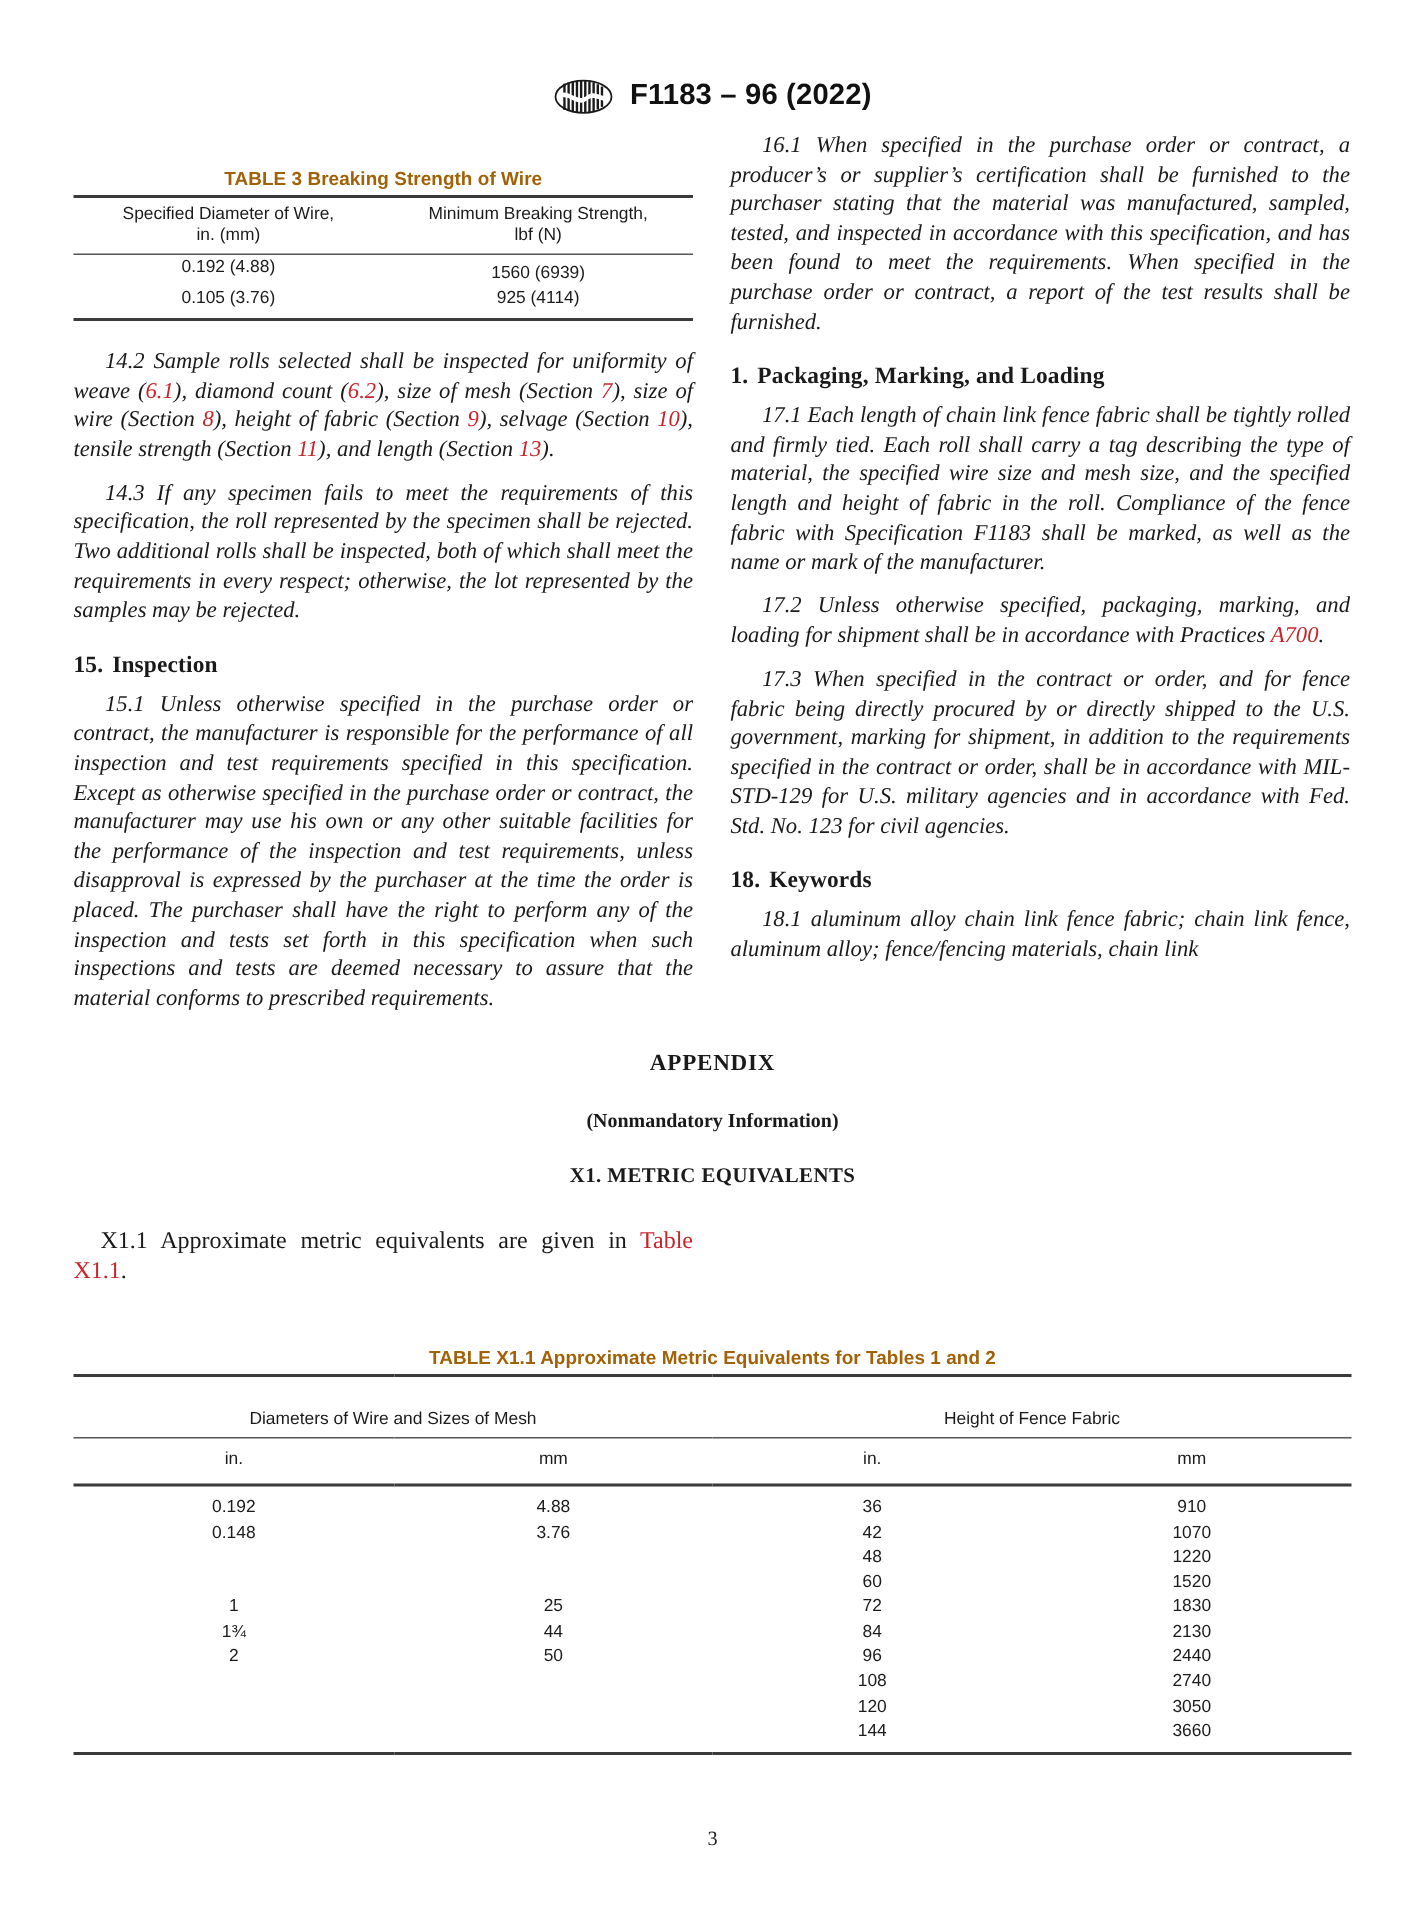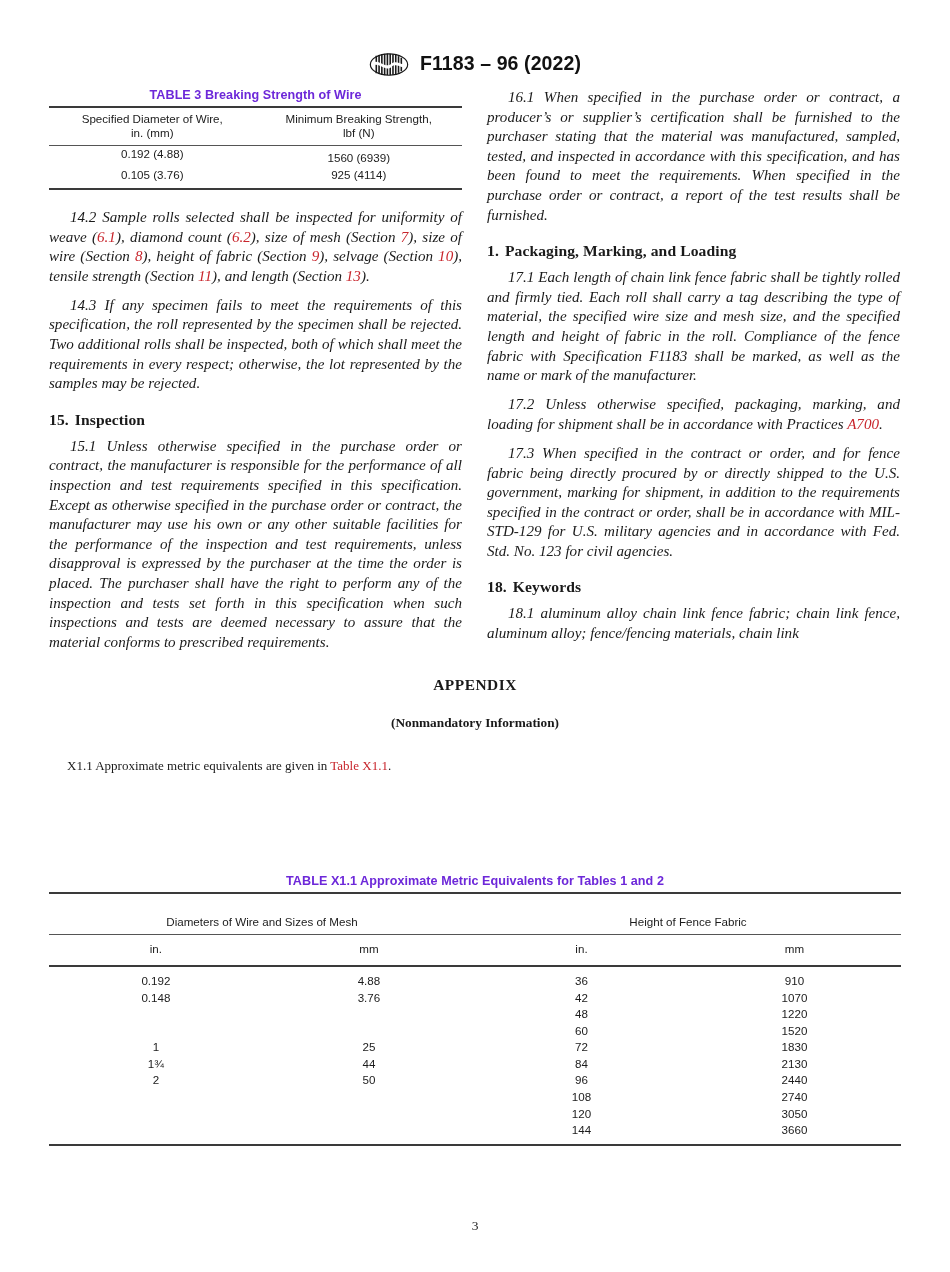--- a/index.html
+++ b/index.html
@@ -83,23 +83,24 @@
 
   
   .tbl3-wrap {
     margin: 0 0 18px 0;
   }
   .tbl-cap {
     font-family: "Liberation Sans", "DejaVu Sans", sans-serif;
     font-weight: bold;
     font-size: 12.6px;
     text-align: center;
-    color: #6d28d9;
+    color: #a16207;
     padding-bottom: 4px;
     letter-spacing: 0.05px;
+    margin-top: 24px;
   }
   table.astm {
     border-collapse: collapse;
     width: 100%;
     font-family: "Liberation Sans", "DejaVu Sans", sans-serif;
     font-size: 11.6px;
     color: #1b1b1b;
   }
   table.astm td, table.astm th {
     padding: 0;
@@ -118,21 +119,21 @@
   .tbl3 td.dt {
     padding: 1.5px 0;
     line-height: 14.6px;
   }
 
   
   .appendix {
     position: absolute;
     left: 49px;
     width: 852px;
-    top: 676px;
+    top: 700px;
   }
   .apx-h1 {
     text-align: center;
     font-weight: bold;
     font-size: 15.4px;
     letter-spacing: 0.5px;
   }
   .apx-h2 {
     text-align: center;
     font-weight: bold;
@@ -142,21 +143,21 @@
   .apx-h3 {
     text-align: center;
     font-weight: bold;
     font-size: 13.9px;
     margin-top: 22px;
     letter-spacing: 0.3px;
   }
   p.apx-body {
     width: 413px;
     margin: 25px 0 0 0;
-    font-size: 13px;
+    font-size: 16px;
     line-height: 19.6px;
     text-align: justify;
     text-indent: 18px;
   }
 
   
   .tblx-wrap {
     position: absolute;
     left: 49px;
     top: 874px;
@@ -289,20 +290,21 @@
     <p class="body">17.3  When specified in the contract or order, and for fence fabric being directly procured by or directly shipped to the U.S. government, marking for shipment, in addition to the requirements specified in the contract or order, shall be in accordance with MIL-STD-129 for U.S. military agencies and in accordance with Fed. Std. No. 123 for civil agencies.</p>
 
     <h3 class="sect"><span class="num">18.</span><span>Keywords</span></h3>
 
     <p class="body">18.1  aluminum alloy chain link fence fabric; chain link fence, aluminum alloy; fence/fencing materials, chain link</p>
   </div>
 
   <div class="appendix">
     <div class="apx-h1">APPENDIX</div>
     <div class="apx-h2">(Nonmandatory Information)</div>
+    <div class="apx-h3">X1.  METRIC EQUIVALENTS</div>
     <p class="apx-body"><span>X1.1  Approximate metric equivalents are given in </span><span class="lnk">Table X1.1</span><span>.</span></p>
   </div>
 
   <div class="tblx-wrap">
     <div class="tbl-cap">TABLE X1.1 Approximate Metric Equivalents for Tables 1 and 2</div>
     <table class="tblx">
       <thead>
         <tr class="rule-top">
           <th class="grp" colspan="2">Diameters of Wire and Sizes of Mesh</th>
           <th class="grp" colspan="2">Height of Fence Fabric</th>

